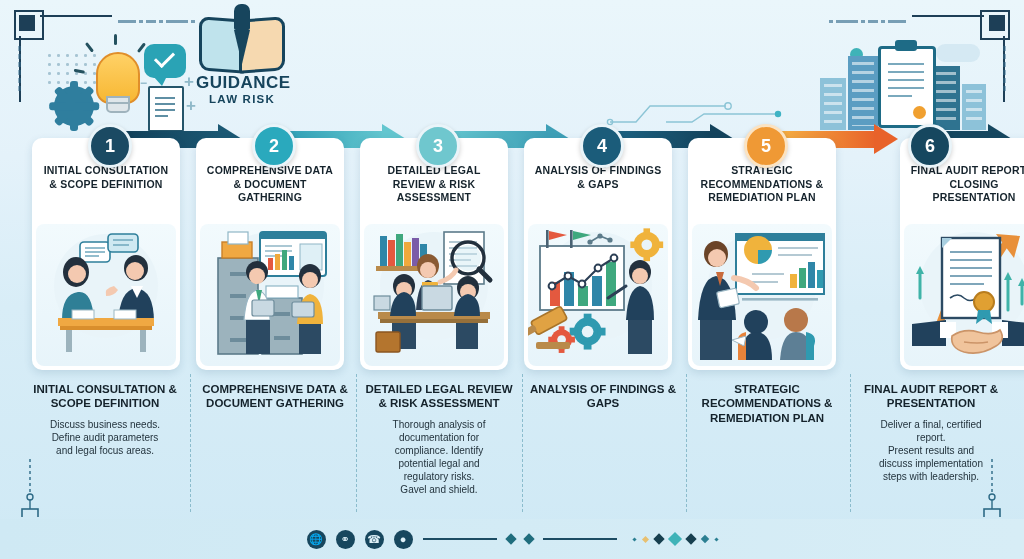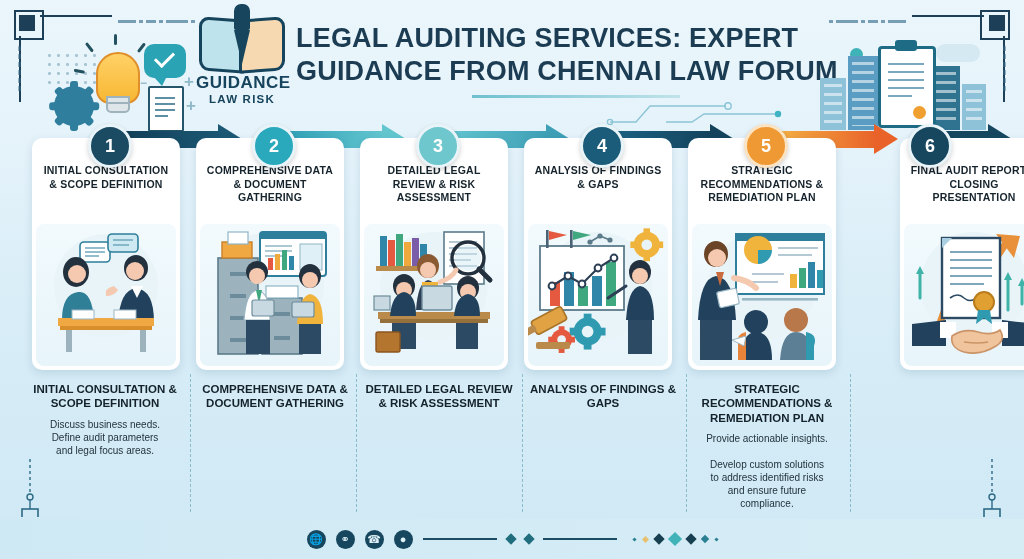--- a/index.html
+++ b/index.html
@@ -269,25 +269,20 @@
           <div class="pageR"></div>
         <div class="pen">
             <div class="cap"></div>
             <div class="nib"></div>
           </div>
       </div>
       <div class="l1">GUIDANCE</div>
       <div class="l2">LAW RISK</div>
     </div>
 
-    <div class="titleWrap">
-      <div class="title">LEGAL AUDITING SERVICES: EXPERT</div>
-      <div class="title">GUIDANCE FROM CHENNAI LAW FORUM</div>
-      <div class="titleRule"></div>
-    </div>
 
     <div class="cityWrap">
       <div class="cloud"></div>
       <div class="teal-dot"></div>
       <div class="bldg l" style="left:0;width:26px;height:52px;">
           <span></span>
         </div>
       <div class="bldg" style="left:28px;width:30px;height:74px;">
           <span></span>
         </div>
@@ -680,43 +675,51 @@
       <h4>COMPREHENSIVE
 DATA &amp; DOCUMENT
 GATHERING</h4>
     </div>
     <div class="vdiv" style="left:356px;"></div>
 
     <div class="col" style="left:356px;">
       <h4>DETAILED LEGAL
 REVIEW &amp; RISK
 ASSESSMENT</h4>
+      <p>Thorough analysis of
+documentation for
+compliance. Identify
+potential legal and
+regulatory risks.
+Gavel and shield.</p>
     </div>
     <div class="vdiv" style="left:522px;"></div>
 
     <div class="col" style="left:520px;">
       <h4>ANALYSIS OF
 FINDINGS &amp; GAPS</h4>
     </div>
     <div class="vdiv" style="left:686px;"></div>
 
     <div class="col" style="left:684px;">
       <h4>STRATEGIC
 RECOMMENDATIONS
 &amp; REMEDIATION PLAN</h4>
-      <p>Provide actionable insights.
-
-Develop custom solutions
-to address identified risks
-and ensure future
-compliance.</p>
     </div>
     <div class="vdiv" style="left:850px;"></div>
 
     <div class="col" style="left:848px;">
+      <h4>FINAL AUDIT
+REPORT &amp;
+PRESENTATION</h4>
+      <p>Deliver a final, certified
+report.
+Present results and
+discuss implementation
+steps with leadership.</p>
     </div>
   </div>
 
   <div class="footer">
     <div class="fico">🌐</div>
     <div class="fico">⚭</div>
     <div class="fico">☎</div>
     <div class="fico">●</div>
     <div class="fline"></div>
     <div class="dia"></div>

